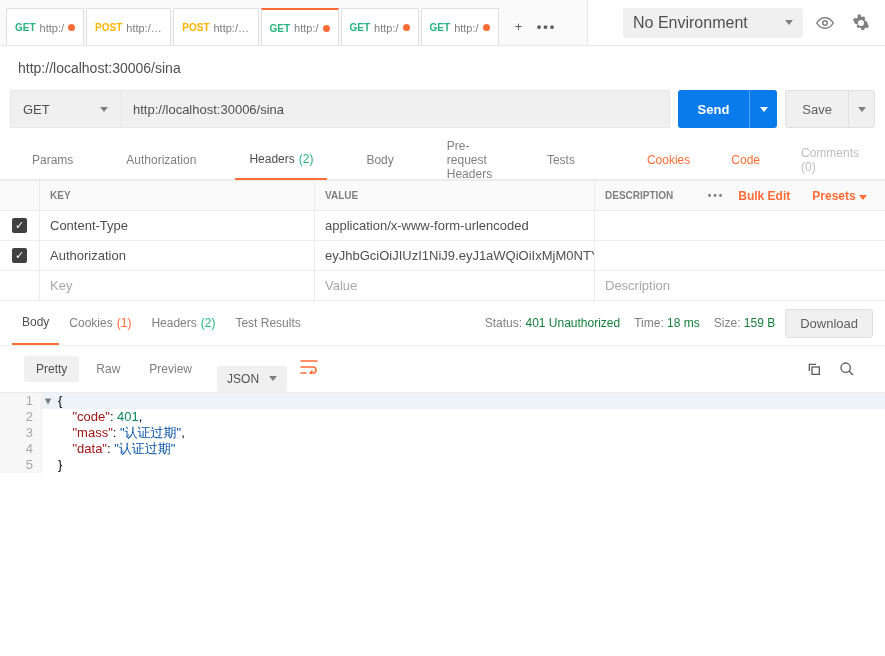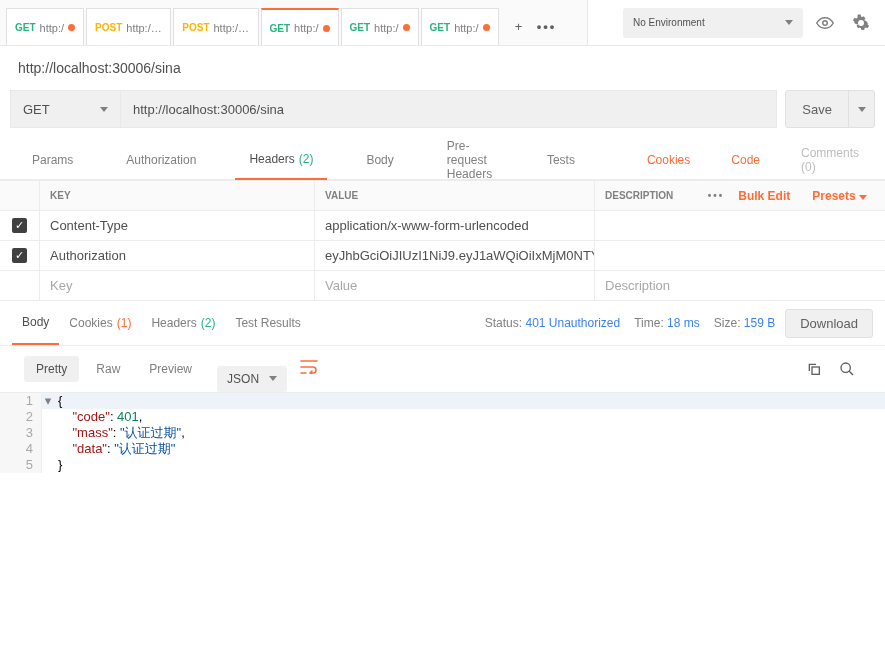--- a/index.html
+++ b/index.html
@@ -10,21 +10,21 @@
 .tab { display: flex; align-items: center; gap: 4px; padding: 0 8px; height: 38px; border: 1px solid #e0e0e0; border-bottom: none; background: #fff; margin-right: 2px; font-size: 11px; cursor: pointer; min-width: 0; white-space: nowrap; }
 .tab.active { border-top: 2px solid #ff6c37; }
 .tab .method { font-weight: 700; font-size: 10px; }
 .tab .method.get { color: #26b47f; }
 .tab .method.post { color: #ffb400; }
 .tab .url { color: #808080; overflow: hidden; text-overflow: ellipsis; max-width: 36px; }
 .tab .dot { width: 7px; height: 7px; border-radius: 50%; background: #ff6c37; flex-shrink: 0; }
 .tab-extra { display: flex; align-items: center; padding: 0 4px; }
 .sq-btn { width: 28px; height: 28px; display: flex; align-items: center; justify-content: center; cursor: pointer; color: #606060; }
 .env-area { display: flex; align-items: center; gap: 8px; padding: 0 10px; background: #fff; border-left: 1px solid #e8e8e8; }
-.env-select { display: flex; align-items: center; justify-content: space-between; width: 180px; height: 30px; padding: 0 10px; background: #f0f0f0; border-radius: 3px; cursor: pointer; color: #505050; font-size: 10px; margin-left: 25px; }
+.env-select { display: flex; align-items: center; justify-content: space-between; width: 180px; height: 30px; padding: 0 10px; background: #f0f0f0; border-radius: 3px; cursor: pointer; color: #505050; font-size: 16px; margin-left: 25px; }
 
 .title-row { padding: 14px 18px; font-size: 14px; color: #505050; }
 
 .request-row { display: flex; gap: 8px; padding: 0 10px 12px; }
 .method-box { display: flex; align-items: center; justify-content: space-between; width: 110px; height: 38px; padding: 0 12px; background: #f0f0f0; border: 1px solid #e8e8e8; border-right: none; cursor: pointer; }
 .url-box { flex: 1; height: 38px; border: 1px solid #e8e8e8; background: #f0f0f0; padding: 0 12px; display: flex; align-items: center; color: #505050; }
 .send-btn { display: flex; align-items: center; background: #097bed; color: #fff; height: 38px; border-radius: 3px; overflow: hidden; cursor: pointer; }
 .send-btn .lbl { padding: 0 20px; font-weight: 600; }
 .send-btn .arr { width: 28px; height: 38px; display: flex; align-items: center; justify-content: center; border-left: 1px solid rgba(255,255,255,.3); }
 .save-btn { display: flex; align-items: center; background: #f0f0f0; height: 38px; border-radius: 3px; border: 1px solid #e0e0e0; cursor: pointer; }
@@ -49,21 +49,21 @@
 .ht-actions { width: 180px; display: flex; align-items: center; justify-content: flex-end; gap: 6px; padding-right: 10px; }
 .checkbox { width: 15px; height: 15px; background: #404040; border-radius: 2px; display: flex; align-items: center; justify-content: center; color: #fff; font-size: 11px; }
 .ph { color: #a8a8a8; }
 
 .resp-tabs-row { display: flex; align-items: center; padding: 0 12px; height: 44px; }
 .resp-tab { padding: 0 10px; height: 44px; display: flex; align-items: center; color: #808080; cursor: pointer; font-size: 12px; }
 .resp-tab.active { color: #505050; border-bottom: 2px solid #ff6c37; }
 .resp-tab .count-o { color: #ff6c37; margin-left: 4px; }
 .resp-tab .count-g { color: #26b47f; margin-left: 4px; }
 .meta { display: flex; align-items: center; gap: 14px; font-size: 12px; color: #808080; }
-.meta .v { color: #3b82f6; }
+.meta .v { color: #15803d; }
 .dl-btn { background: #f0f0f0; border: 1px solid #e0e0e0; padding: 6px 14px; border-radius: 3px; cursor: pointer; margin-left: 10px; color: #606060; }
 
 .view-row { display: flex; align-items: center; height: 48px; padding: 0 24px; border-top: 1px solid #ececec; border-bottom: 1px solid #ececec; gap: 5px; }
 .view-btn { padding: 6px 12px; color: #808080; cursor: pointer; font-size: 12px; border-radius: 3px; }
 .view-btn.active { background: #f0f0f0; color: #505050; }
 .fmt-sel { display: flex; align-items: center; gap: 10px; padding: 6px 10px; background: #f0f0f0; border-radius: 3px; cursor: pointer; margin-left: 8px; font-size: 12px; margin-top: 19px; }
 .wrap-icon { margin-left: 8px; color: #ff6c37; font-size: 16px; cursor: pointer; }
 
 .code-area { font-family: Consolas, Monaco, monospace; font-size: 13px; line-height: 16px; }
 .code-line { display: flex; }
@@ -145,20 +145,26 @@
 <div class="request-row">
   <div style="display:flex;flex:1">
     <div class="method-box">
         <span>GET</span>
         <span class="chev"></span>
       </div>
     <div class="url-box">
         <span>http://localhost:30006/sina</span>
       </div>
   </div>
+  <div class="send-btn">
+      <span class="lbl">Send</span>
+      <span class="arr">
+        <span class="chev" style="border-top-color:#fff"></span>
+      </span>
+    </div>
   <div class="save-btn">
       <span class="lbl">Save</span>
       <span class="arr">
         <span class="chev"></span>
       </span>
     </div>
 </div>
 
 <div class="req-tabs-row">
   <div class="req-tab">Params</div>

